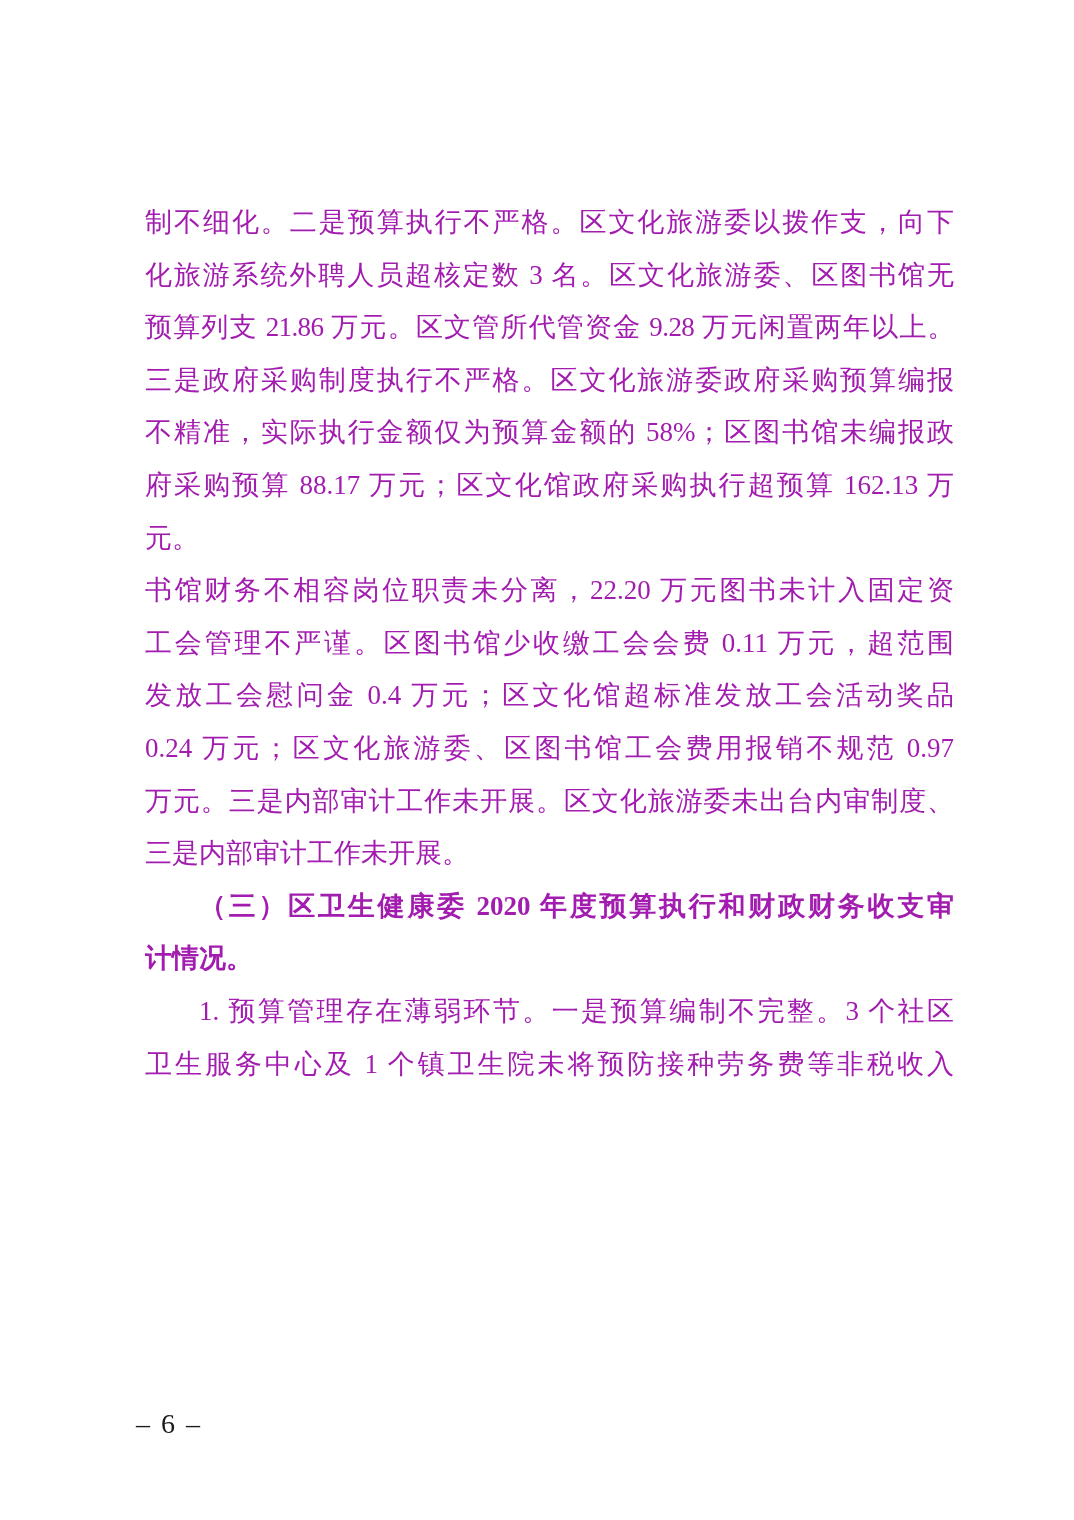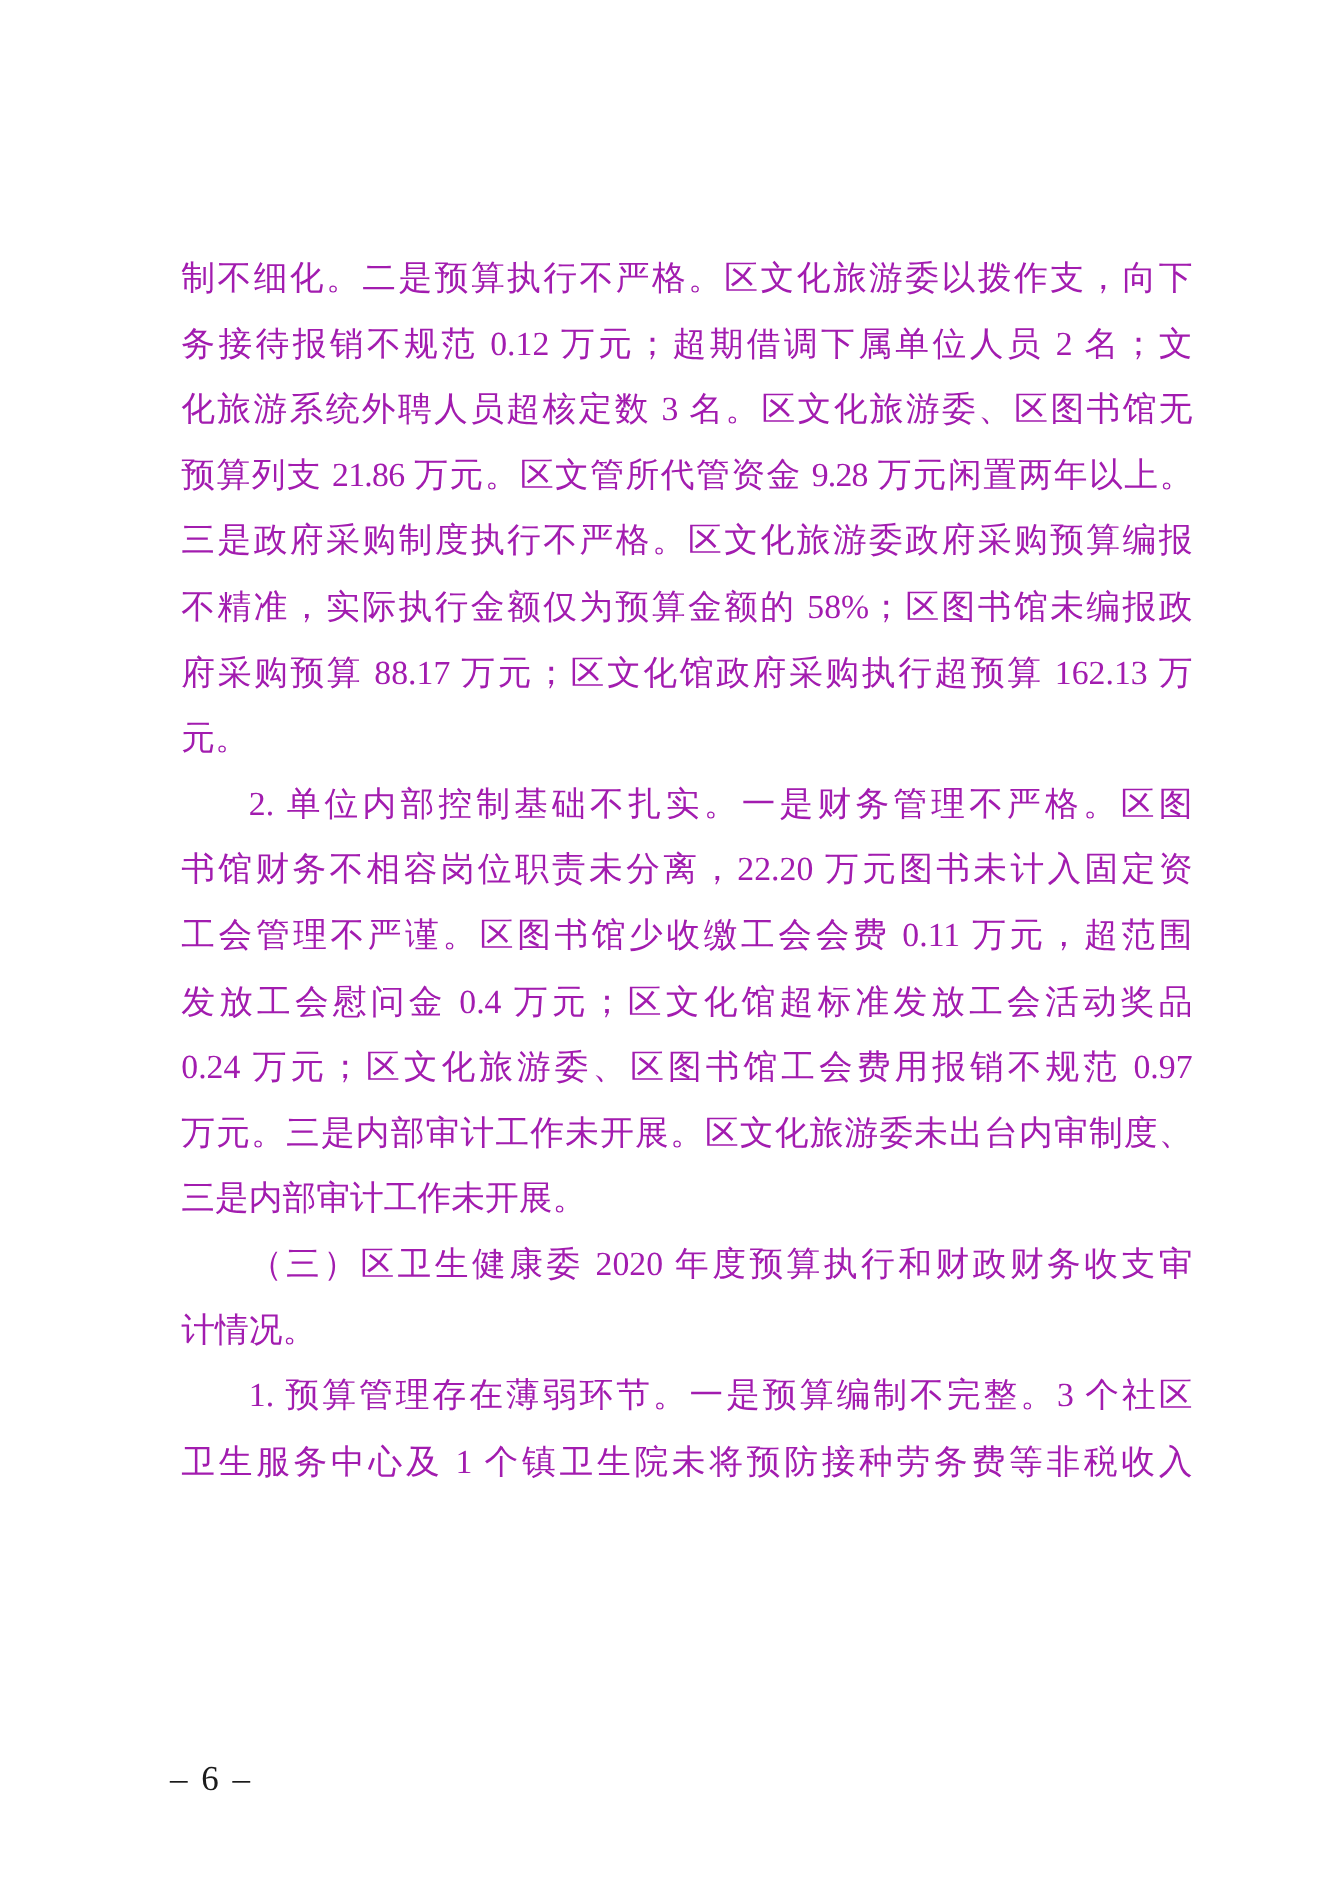--- a/index.html
+++ b/index.html
@@ -33,51 +33,49 @@
     white-space: normal;
     overflow: hidden;
     height: 52.6px;
   }
   .line.end {
     text-align: left;
     text-align-last: left;
   }
   .line.ind { text-indent: 54px; }
   .line.tight { letter-spacing: -0.6px; font-family: Liberation Serif, serif; }
-  .para.bold .line { font-weight: 400; }
+  .para.bold .line { font-weight: 700; }
   .page-footer {
     position: absolute;
     left: 136px;
     top: 1408px;
     font-size: 28px;
     letter-spacing: 2px;
     color: #1b1b1b;
     font-family: "Liberation Serif", "DejaVu Serif", serif;
   }
 </style>
 </head>
 <body>
 
 <div class="page">
 
   <div class="doc-body">
 
     <p class="para">
       <span class="line">制不细化。二是预算执行不严格。区文化旅游委以拨作支，向下</span>
-      <span class="line">务接待报销不规范 0.12 万元；超期借调下属单位人员 2 名；文</span>
       <span class="line">化旅游系统外聘人员超核定数 3 名。区文化旅游委、区图书馆无</span>
       <span class="line tight">预算列支 21.86 万元。区文管所代管资金 9.28 万元闲置两年以上。</span>
       <span class="line">三是政府采购制度执行不严格。区文化旅游委政府采购预算编报</span>
       <span class="line">不精准，实际执行金额仅为预算金额的 58%；区图书馆未编报政</span>
       <span class="line">府采购预算 88.17 万元；区文化馆政府采购执行超预算 162.13 万</span>
       <span class="line end">元。</span>
     </p>
 
     <p class="para">
-      <span class="line ind">2. 单位内部控制基础不扎实。一是财务管理不严格。区图</span>
       <span class="line">书馆财务不相容岗位职责未分离，22.20 万元图书未计入固定资</span>
       <span class="line">工会管理不严谨。区图书馆少收缴工会会费 0.11 万元，超范围</span>
       <span class="line">发放工会慰问金 0.4 万元；区文化馆超标准发放工会活动奖品</span>
       <span class="line">0.24 万元；区文化旅游委、区图书馆工会费用报销不规范 0.97</span>
       <span class="line">万元。三是内部审计工作未开展。区文化旅游委未出台内审制度、</span>
       <span class="line end">三是内部审计工作未开展。</span>
     </p>
 
     <p class="para bold">
       <span class="line ind">（三）区卫生健康委 2020 年度预算执行和财政财务收支审</span>

